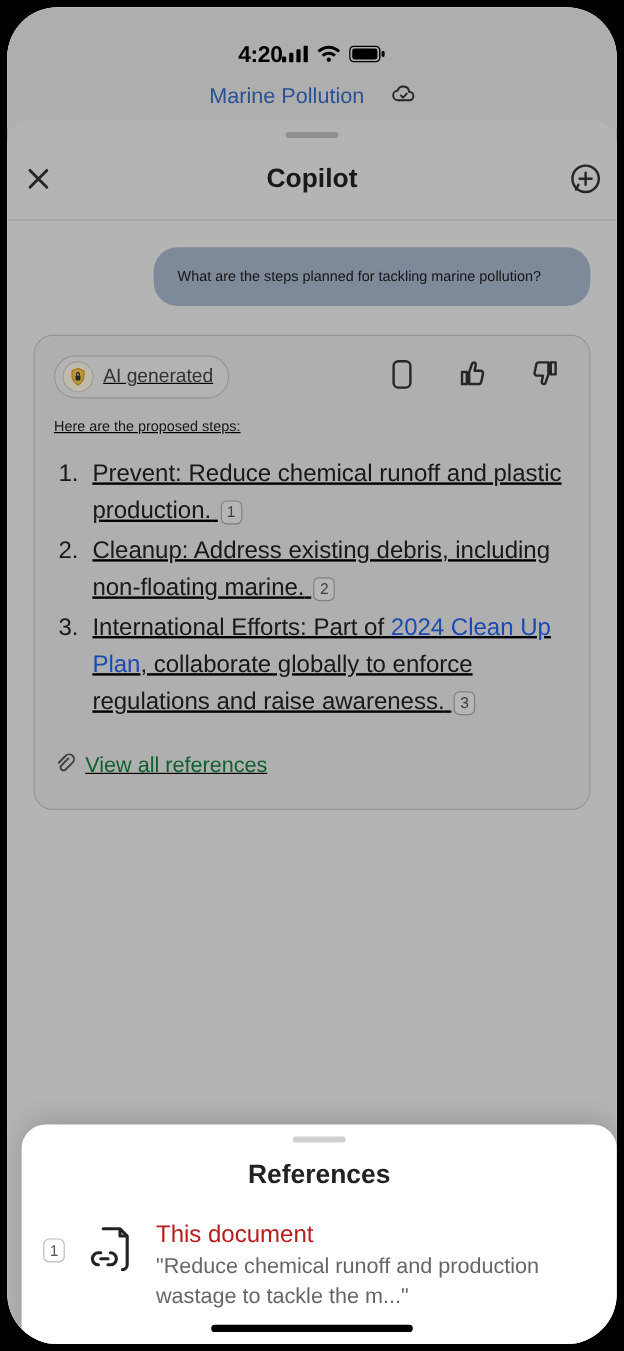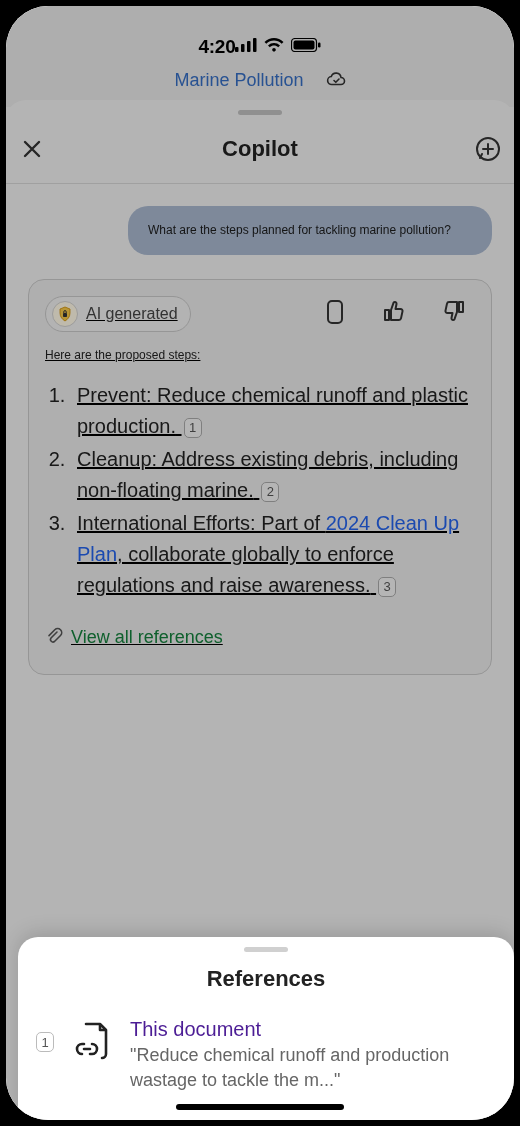--- a/index.html
+++ b/index.html
@@ -242,21 +242,21 @@
     .ref-icon {
       margin-top: 2px;
       color: #222;
     }
     .ref-body {
       flex: 1;
     }
     .ref-title {
       font-size: 20px;
       font-weight: 500;
-      color: #4c1d95;
+      color: #b91c1c;
       margin-bottom: 2px;
     }
     .ref-snippet {
       font-size: 18px;
       color: #666;
       line-height: 1.35;
     }
     .home-indicator {
       position: absolute;
       bottom: 10px;

